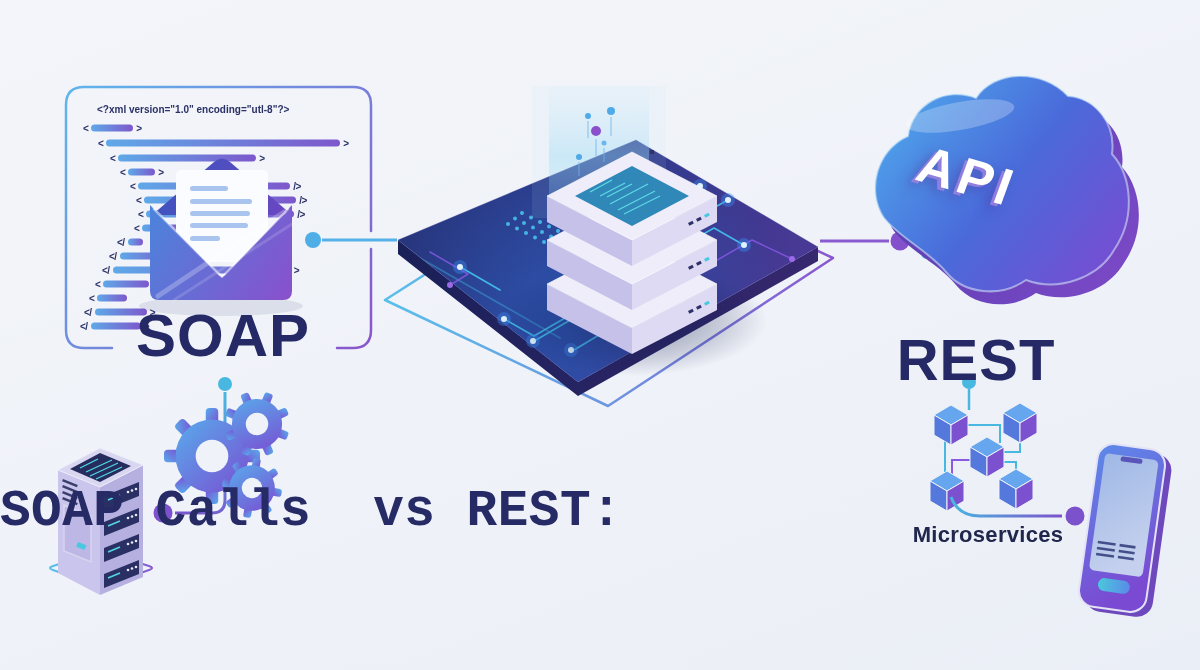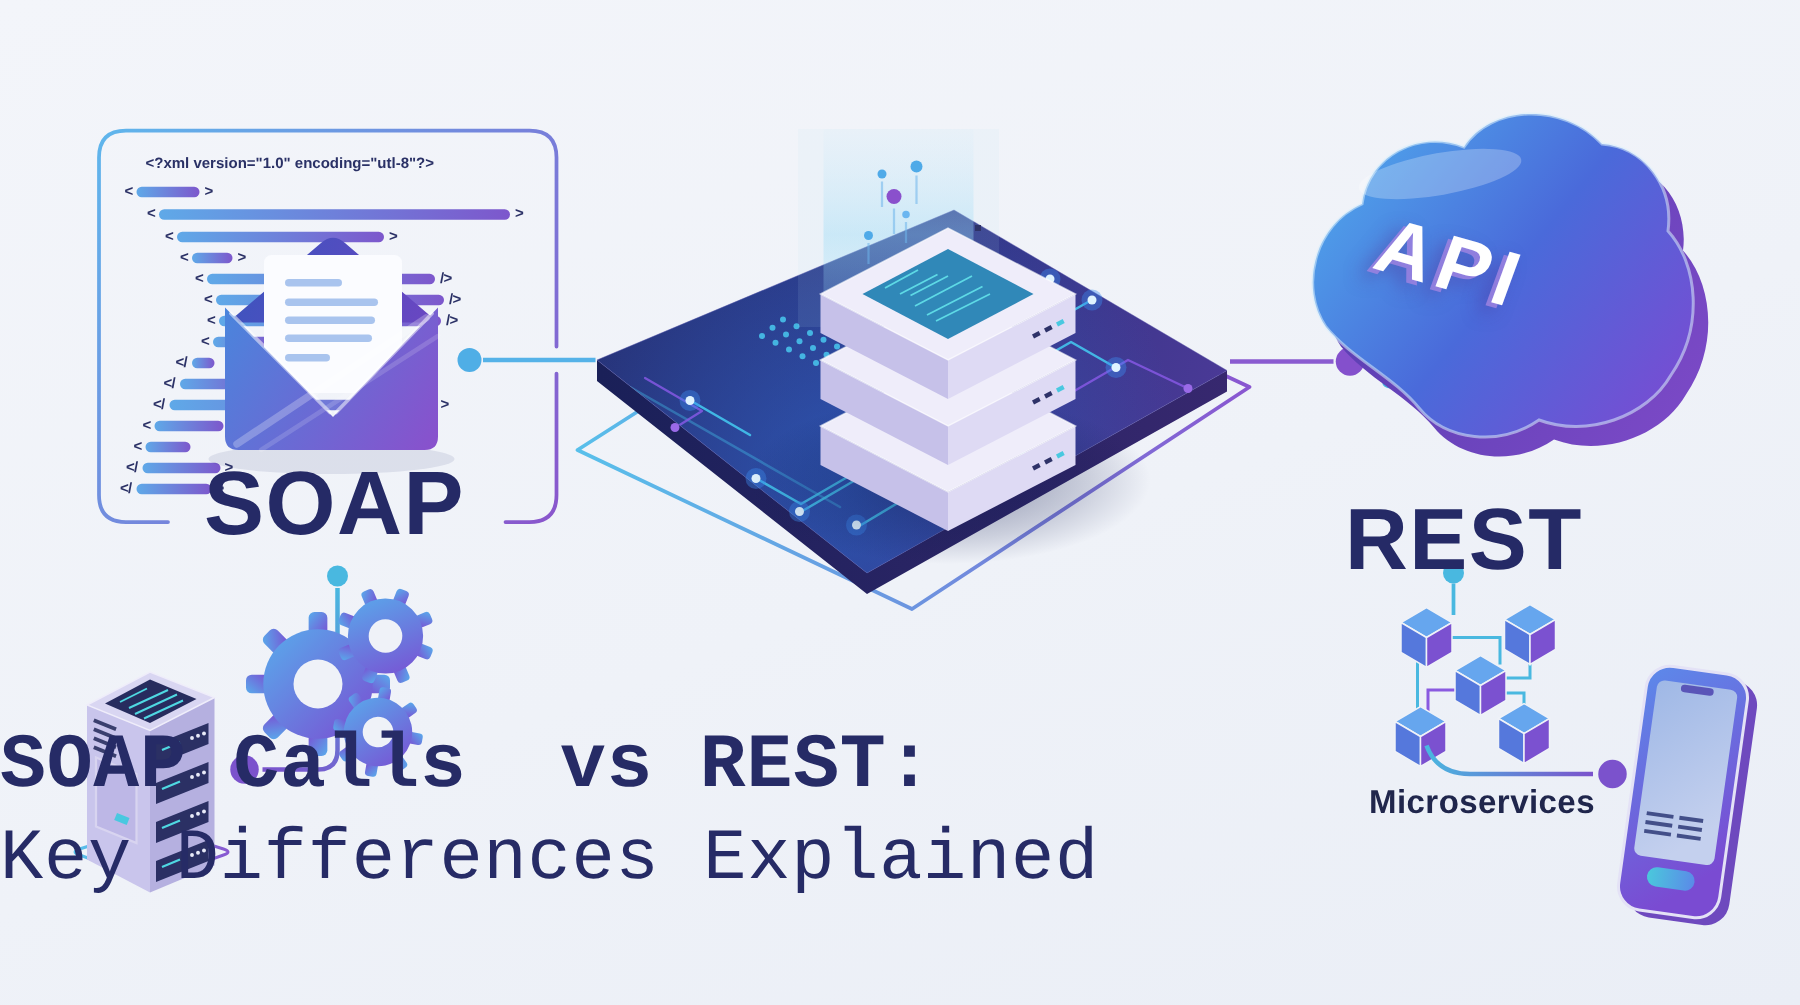--- a/index.html
+++ b/index.html
@@ -526,15 +526,14 @@
 </svg>
 
 <div id="labels" class="layer">
   <div class="xml-decl">&lt;?xml version="1.0" encoding="utl-8"?&gt;</div>
   <div id="soap-label" class="big-label">SOAP</div>
   <div id="rest-label" class="big-label">REST</div>
   <div id="api-label">API</div>
   <div id="micro-label">Microservices</div>
   <div class="title-wrap">
     <div class="title-line1">SOAP Calls  vs REST:</div>
-    <div class="title-line2">Key Differences Explained</div>
   </div>
 </div>
 
 </body></html>

